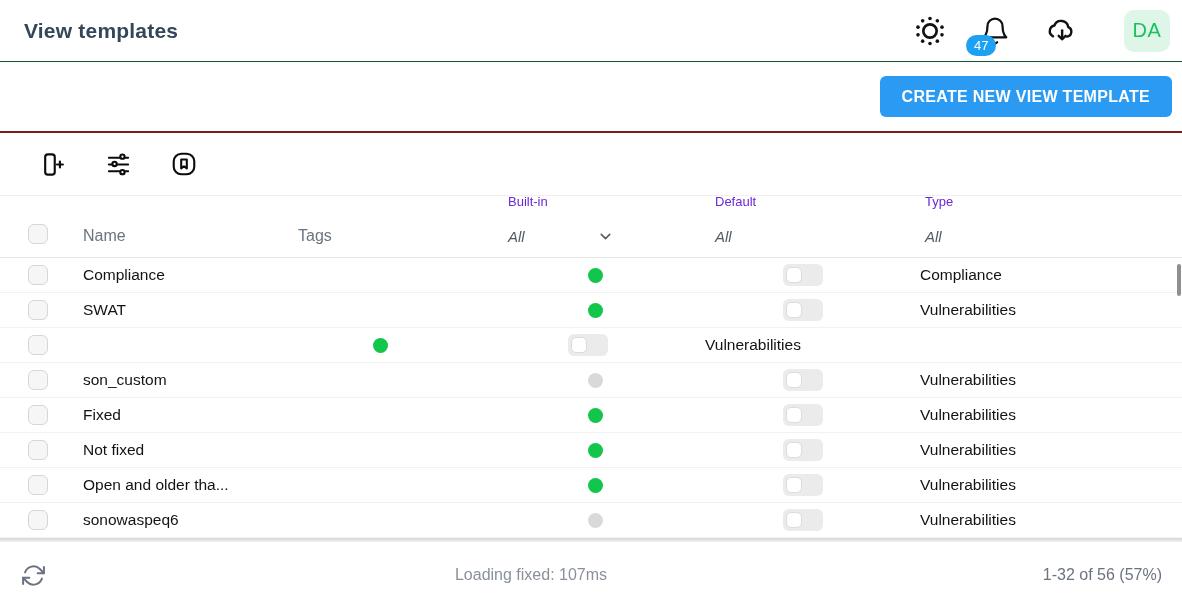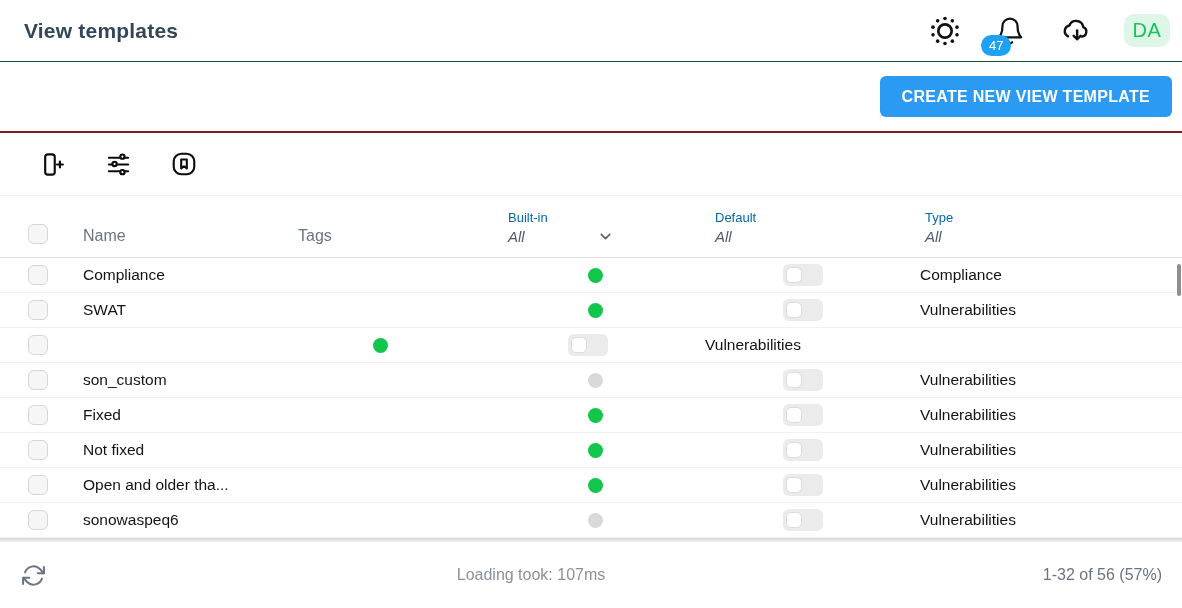--- a/index.html
+++ b/index.html
@@ -15,21 +15,21 @@
   html,body{background:#fff;}
   body{font-family:"Liberation Sans","DejaVu Sans",sans-serif;width:1182px;height:608px;overflow:hidden;}
   .app{position:relative;width:1182px;height:608px;background:#fff;display:flex;flex-direction:column;}
 
   
   .topbar{height:62px;border-bottom:1px solid #14532d;display:flex;align-items:center;padding:0 12px 0 24px;flex:0 0 auto;}
   .page-title{font-size:21px;font-weight:700;color:var(--title-color);letter-spacing:.2px;}
   .topbar-right{margin-left:auto;display:flex;align-items:center;gap:31px;}
   .icon-btn{position:relative;width:34px;height:34px;display:flex;align-items:center;justify-content:center;cursor:pointer;color:#111;}
   .badge{position:absolute;left:-12px;bottom:-8px;background:var(--badge-blue);color:#fff;font-size:13px;line-height:1;padding:4px 8px;border-radius:11px;font-weight:400;}
-  .avatar{width:46px;height:33px;border-radius:10px;background:var(--avatar-bg);color:var(--avatar-text);display:flex;align-items:center;justify-content:center;font-size:20px;font-weight:500;letter-spacing:.5px;margin-left:1px;}
+  .avatar{width:46px;height:42px;border-radius:10px;background:var(--avatar-bg);color:var(--avatar-text);display:flex;align-items:center;justify-content:center;font-size:20px;font-weight:500;letter-spacing:.5px;margin-left:16px;}
 
   
   .actionbar{height:71px;border-bottom:2px solid #7f1d1d;display:flex;align-items:center;justify-content:flex-end;padding-right:10px;flex:0 0 auto;}
   .create-btn{background:var(--accent-blue);color:#fff;border:none;border-radius:6px;height:41px;padding:0 22px;font-size:16px;font-weight:700;letter-spacing:.3px;font-family:inherit;cursor:pointer;}
 
   
   .toolbar{height:63px;border-bottom:1px solid #efefef;display:flex;align-items:center;gap:38px;padding-left:38px;flex:0 0 auto;}
   .tool-icon{width:28px;height:28px;display:flex;align-items:center;justify-content:center;color:#0c0c0c;cursor:pointer;}
 
   
@@ -39,21 +39,21 @@
   .col-builtin{flex:0 0 210px;display:flex;justify-content:center;}
   .col-default{flex:0 0 205px;display:flex;justify-content:center;}
   .col-type{flex:1 1 auto;padding-left:15px;}
 
   .thead{height:62px;border-bottom:1px solid #e3e3e3;display:flex;align-items:flex-end;padding-bottom:12px;flex:0 0 auto;}
   .th-label{font-size:16px;color:#6a7380;margin-top:11px;}
   .checkbox{width:20px;height:20px;border:1px solid #d6d6d6;border-radius:6px;background:#f6f6f6;cursor:pointer;}
   .thead .checkbox{margin-bottom:1px;}
   .filter-cell{display:flex;flex-direction:column;justify-content:flex-end;align-items:flex-start;}
   .col-builtin.filter-cell,.col-default.filter-cell{align-items:flex-start;}
-  .filter-label{font-size:13px;color:#0369a1;margin-bottom:3px;}
+  .filter-label{font-size:13px;color:#6d28d9;margin-bottom:19px;}
   .filter-value-row{display:flex;align-items:center;}
   .filter-value{font-size:15px;font-style:italic;color:#525c68;}
   .chevron{color:#555e69;display:flex;align-items:center;}
   .hdr-builtin-inner{padding-left:18px;}
   .hdr-builtin-inner .filter-value-row{width:106px;justify-content:space-between;}
   .hdr-default-inner{padding-left:15px;}
   .hdr-type{display:flex;flex-direction:column;justify-content:center;padding-left:20px;}
 
   .tbody{flex:0 0 auto;}
   .trow{height:35px;display:flex;align-items:center;border-bottom:1px solid #f2f2f2;background:#fff;}
@@ -366,17 +366,17 @@
 
   <div class="footer">
     <div class="refresh-btn">
       <svg width="25" height="25" viewBox="0 0 24 24" fill="none" stroke="currentColor" stroke-width="1.9" stroke-linecap="round" stroke-linejoin="round">
         <polyline points="22 3.8 22 9.8 16 9.8"></polyline>
         <polyline points="2 20.2 2 14.2 8 14.2"></polyline>
         <path d="M3.9 9a8.6 8.6 0 0 1 14.2-3.2L22 9.8"></path>
         <path d="M2 14.2l3.9 4A8.6 8.6 0 0 0 20.1 15"></path>
       </svg>
     </div>
-    <div class="loading-text">Loading took: 107ms</div>
+    <div class="loading-text">Loading fixed: 107ms</div>
     <div class="pagination">1-32 of 56 (57%)</div>
   </div>
 
 </div>
 
 </body></html>

